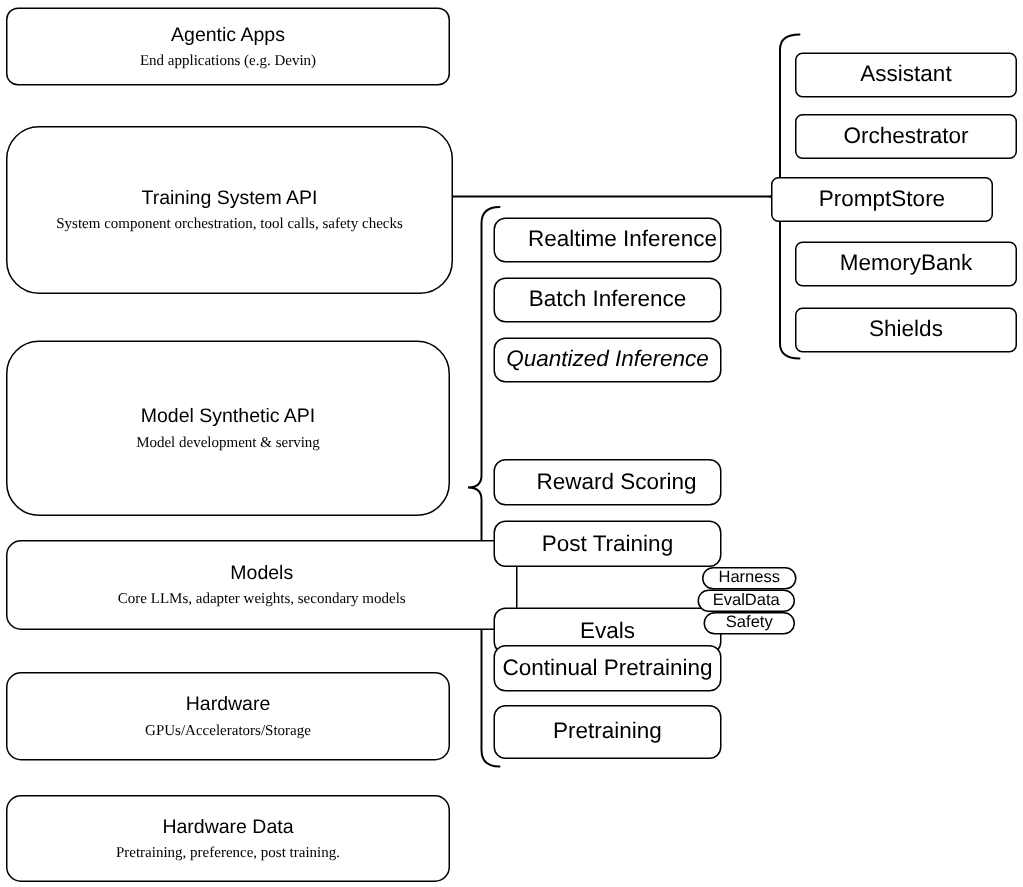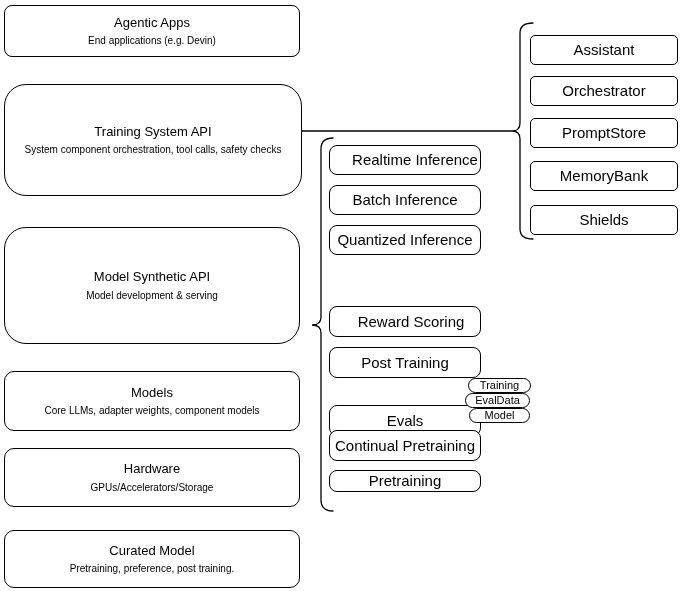--- a/index.html
+++ b/index.html
@@ -6,21 +6,21 @@
   #canvas{
     position:relative;width:682px;height:591px;background:#ffffff;
     font-family:"Liberation Sans",sans-serif;color:#000000;overflow:hidden;
   }
   .node{
     position:absolute;box-sizing:border-box;background:#ffffff;border:1px solid #000000;
     display:flex;flex-direction:column;align-items:center;justify-content:center;
     text-align:center;line-height:1.2;
   }
   .node-title{font-size:13px;}
-  .node-sub{font-size:10px;margin-top:5px;padding:0 6px;}
+  .node-sub{font-size:10px;margin-top:5px;padding:0 6px;font-family:Liberation Serif, serif;}
   .mini{font-size:15px;}
   .pill{
     position:absolute;box-sizing:border-box;background:#ffffff;border:1px solid #000000;
     border-radius:999px;display:flex;align-items:center;justify-content:center;
     font-size:11px;line-height:1;z-index:3;
   }
   svg.overlay{position:absolute;left:0;top:0;z-index:1;}
   .lvl{z-index:2;}
 </style>
 </head>
@@ -45,77 +45,77 @@
   <div class="node lvl" style="left:4px;top:84px;width:298px;height:112px;border-radius:22px;">
     <div class="node-title">Training System API</div>
     <div class="node-sub">System component orchestration, tool calls, safety checks</div>
   </div>
 
   <div class="node lvl" style="left:4px;top:227px;width:296px;height:117px;border-radius:22px;">
     <div class="node-title">Model Synthetic API</div>
     <div class="node-sub">Model development &amp; serving</div>
   </div>
 
-  <div class="node lvl" style="left:4px;top:371px;width:296px;height:60px;border-radius:10px;">
+  <div class="node lvl" style="left:4px;top:360px;width:341px;height:60px;border-radius:10px;">
     <div class="node-title">Models</div>
-    <div class="node-sub">Core LLMs, adapter weights, component models</div>
+    <div class="node-sub">Core LLMs, adapter weights, secondary models</div>
   </div>
 
   <div class="node lvl" style="left:4px;top:448px;width:296px;height:59px;border-radius:10px;">
     <div class="node-title">Hardware</div>
     <div class="node-sub">GPUs/Accelerators/Storage</div>
   </div>
 
   <div class="node lvl" style="left:4px;top:530px;width:296px;height:58px;border-radius:10px;">
-    <div class="node-title">Curated Model</div>
+    <div class="node-title">Hardware Data</div>
     <div class="node-sub">Pretraining, preference, post training.</div>
   </div>
 
   <div class="node mini lvl" style="left:329px;top:145px;width:152px;height:30px;border-radius:8px;padding-left:20px;">
     <span>Realtime Inference</span>
   </div>
   <div class="node mini lvl" style="left:329px;top:185px;width:152px;height:30px;border-radius:8px;">
     <span>Batch Inference</span>
   </div>
-  <div class="node mini lvl" style="left:329px;top:225px;width:152px;height:30px;border-radius:8px;">
+  <div class="node mini lvl" style="left:329px;top:225px;width:152px;height:30px;border-radius:8px;font-style:italic;">
     <span>Quantized Inference</span>
   </div>
   <div class="node mini lvl" style="left:329px;top:306px;width:152px;height:31px;border-radius:8px;padding-left:12px;">
     <span>Reward Scoring</span>
   </div>
   <div class="node mini lvl" style="left:329px;top:347px;width:152px;height:31px;border-radius:8px;">
     <span>Post Training</span>
   </div>
   <div class="node mini lvl" style="left:329px;top:388px;width:152px;height:31px;border-radius:8px;margin-top:17px;">
     <span>Evals</span>
   </div>
   <div class="node mini lvl" style="left:329px;top:430px;width:152px;height:31px;border-radius:8px;">
     <span>Continual Pretraining</span>
   </div>
-  <div class="node mini lvl" style="left:329px;top:470px;width:152px;height:22px;border-radius:8px;">
+  <div class="node mini lvl" style="left:329px;top:470px;width:152px;height:36px;border-radius:8px;">
     <span>Pretraining</span>
   </div>
 
   <div class="pill" style="left:468px;top:378px;width:63px;height:15px;">
-    <span>Training</span>
+    <span>Harness</span>
   </div>
   <div class="pill" style="left:465px;top:393px;width:65px;height:15px;">
     <span>EvalData</span>
   </div>
   <div class="pill" style="left:469px;top:408px;width:61px;height:15px;">
-    <span>Model</span>
+    <span>Safety</span>
   </div>
 
   <div class="node mini lvl" style="left:530px;top:35px;width:148px;height:30px;border-radius:5px;">
     <span>Assistant</span>
   </div>
   <div class="node mini lvl" style="left:530px;top:76px;width:148px;height:30px;border-radius:5px;">
     <span>Orchestrator</span>
   </div>
-  <div class="node mini lvl" style="left:530px;top:118px;width:148px;height:30px;border-radius:5px;">
+  <div class="node mini lvl" style="left:514px;top:118px;width:148px;height:30px;border-radius:5px;">
     <span>PromptStore</span>
   </div>
   <div class="node mini lvl" style="left:530px;top:161px;width:148px;height:30px;border-radius:5px;">
     <span>MemoryBank</span>
   </div>
   <div class="node mini lvl" style="left:530px;top:205px;width:148px;height:30px;border-radius:5px;">
     <span>Shields</span>
   </div>
 
 </div>

